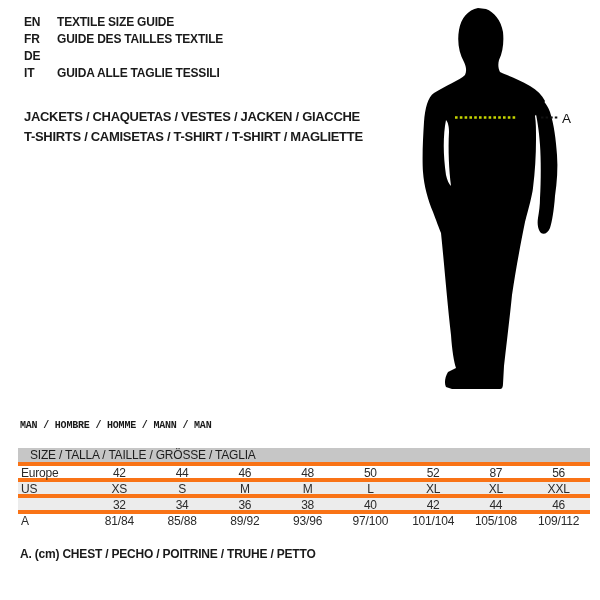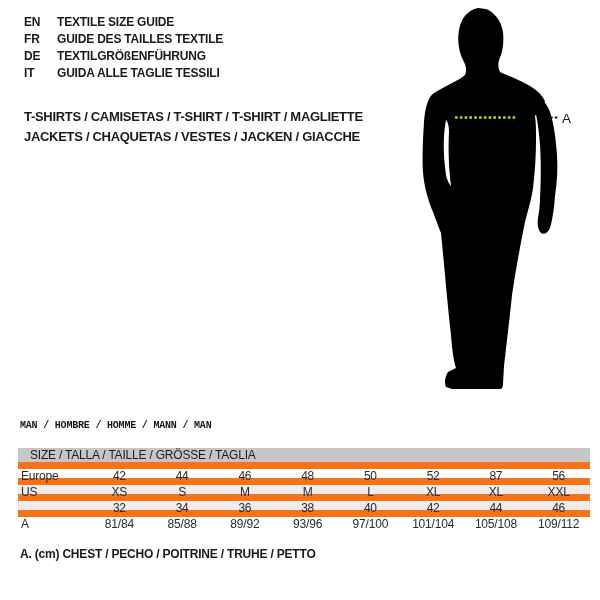--- a/index.html
+++ b/index.html
@@ -33,21 +33,21 @@
   
   .size-table { position: absolute; left: 18px; top: 448px; width: 572px; }
   .table-header {
     height: 14px; background: #c6c6c6;
     display: flex; align-items: center; padding-left: 12px;
     font-size: 12px; letter-spacing: -0.2px; color: #1d1d1d;
   }
   .t-row {
     display: grid; grid-template-columns: 70px repeat(8, 1fr);
     align-items: center; height: 16px; font-size: 12px; color: #2b2b2b;
-    border-top: 7px solid #f97316;
+    border-top: 4px solid #f97316;
   }
   .t-row.shade { background: #ececec; }
   .row-label { padding-left: 3px; text-align: left; letter-spacing: -0.2px; }
   .t-cell { text-align: center; letter-spacing: -0.2px; }
 
   
   .footnote { position: absolute; left: 20px; top: 547px; font-size: 12px; font-weight: bold; letter-spacing: -0.2px; }
 </style>
 </head>
 <body>
@@ -56,31 +56,30 @@
   <div class="lang-row">
     <span class="lang-code">EN</span>
     <span class="lang-label">TEXTILE SIZE GUIDE</span>
   </div>
   <div class="lang-row">
     <span class="lang-code">FR</span>
     <span class="lang-label">GUIDE DES TAILLES TEXTILE</span>
   </div>
   <div class="lang-row">
     <span class="lang-code">DE</span>
-    <span class="lang-label">TEXTILGRÖßENFÜHRUNG</span>
   </div>
   <div class="lang-row">
     <span class="lang-code">IT</span>
     <span class="lang-label">GUIDA ALLE TAGLIE TESSILI</span>
   </div>
 </div>
 
 <div class="categories">
+  <div class="category-line">JACKETS / CHAQUETAS / VESTES / JACKEN / GIACCHE</div>
   <div class="category-line">T-SHIRTS / CAMISETAS / T-SHIRT / T-SHIRT / MAGLIETTE</div>
-  <div class="category-line">JACKETS / CHAQUETAS / VESTES / JACKEN / GIACCHE</div>
 </div>
 
 <div class="figure-wrap">
   <svg width="180" height="400" viewBox="0 0 180 400">
 
     <path fill="#000000" d="
       M78,8
       C 68,10 61,18 59,30
       C 57,42 59,53 64,62
       C 66,66 67,71 65,75

